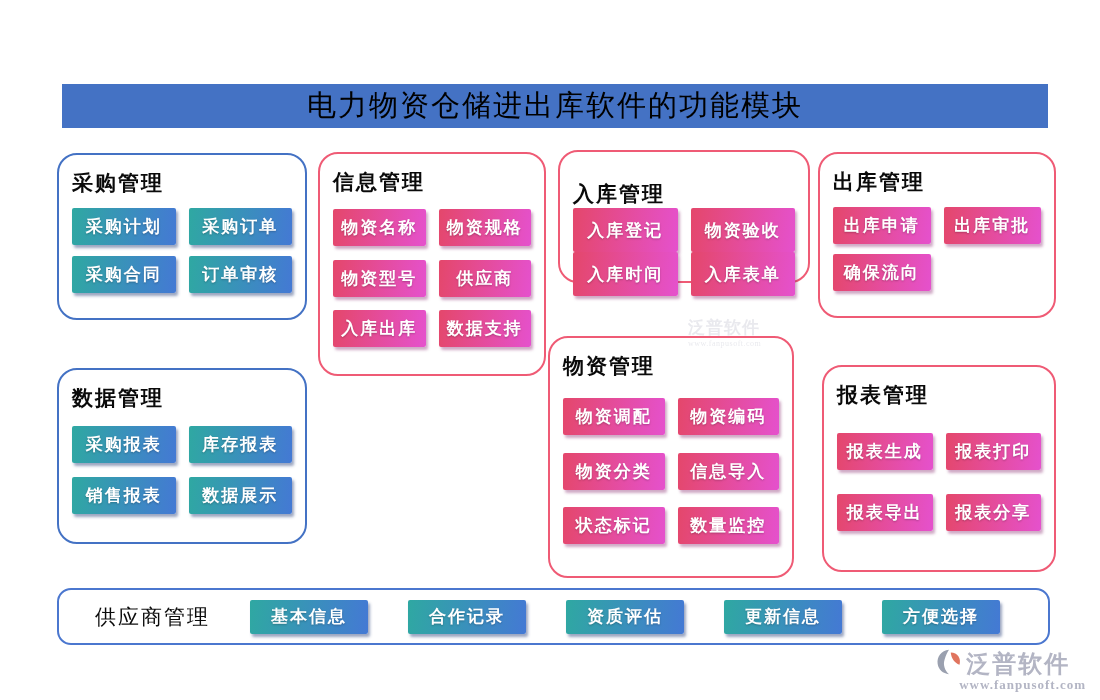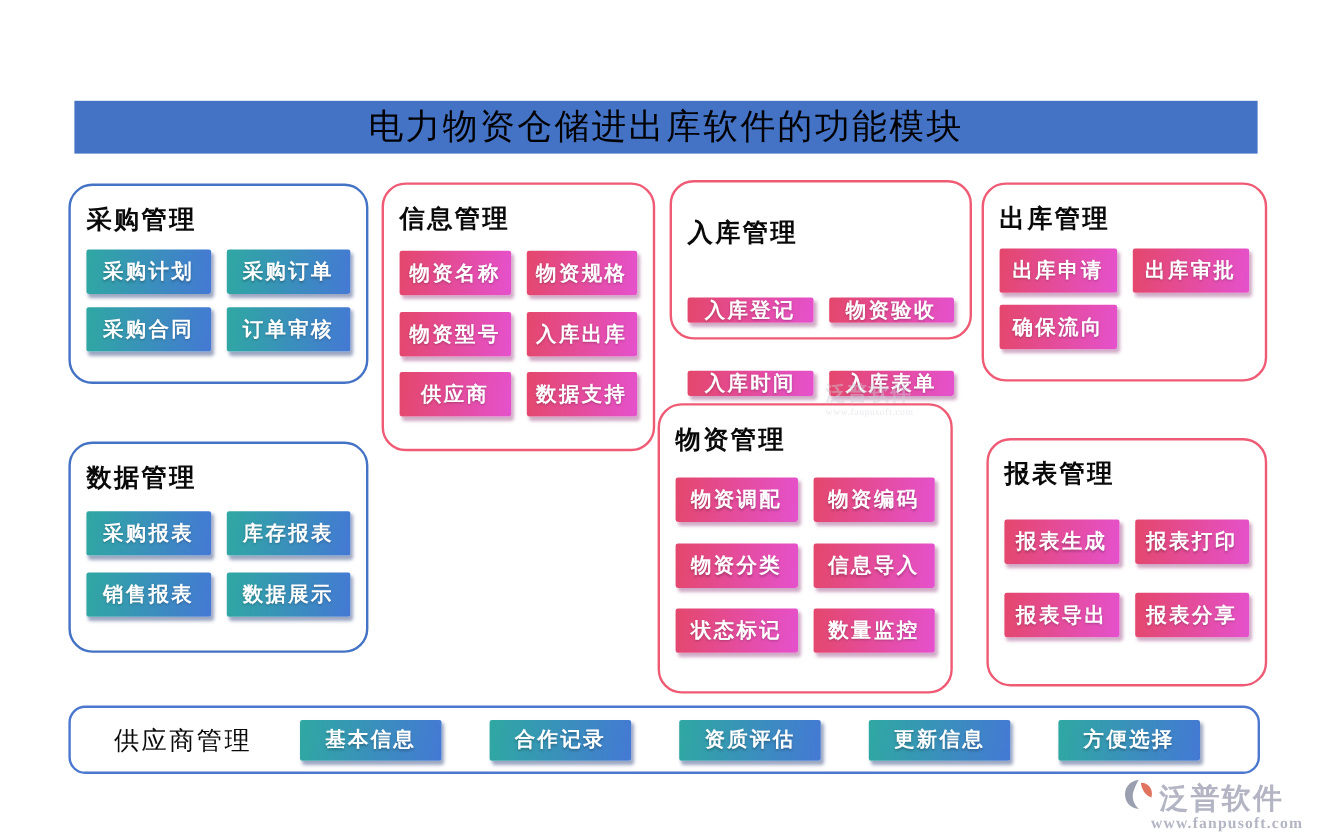--- a/index.html
+++ b/index.html
@@ -24,21 +24,21 @@
   .btn { height:37px; display:flex; align-items:center; justify-content:center;
          color:#fff; font-size:17px; font-weight:700; letter-spacing:2px;
          border-radius:2px; text-shadow:0 1px 2px rgba(0,0,0,0.25); }
   .btn.teal { background:linear-gradient(97deg,#2fa8a2 0%,#4479d4 100%);
               box-shadow:2px 3px 3px rgba(30,55,115,0.45); }
   .btn.pink { background:linear-gradient(97deg,#e4476b 0%,#e551cd 100%);
               box-shadow:2px 3px 3px rgba(135,40,110,0.4); }
 
   
   .c-ruku { padding-top:24px; }
-  .c-ruku .btn { height:21px;margin-top:40px; }
+  .c-ruku .btn { height:44px; }
   .c-baobiao .btn-grid { align-content:flex-start; row-gap:24px; padding-top:24px; }
 
   
   .bar { position:absolute; left:57px; top:588px; width:993px; height:57px;
          border:2px solid #4b77cf; border-radius:14px; background:#fff;
          display:flex; align-items:center; justify-content:space-between;
          padding:0 48px 0 36px; z-index:1; }
   .bar-title { font-size:21px; font-weight:400; color:#0a0a0a; letter-spacing:2px; }
   .bar .btn { width:118px; height:34px; }
 
@@ -74,22 +74,22 @@
       <div class="btn teal">订单审核</div>
     </div>
   </div>
 
   <div class="card pink" style="left:318px; top:152px; width:228px; height:224px;">
     <div class="card-title">信息管理</div>
     <div class="btn-grid">
       <div class="btn pink">物资名称</div>
       <div class="btn pink">物资规格</div>
       <div class="btn pink">物资型号</div>
+      <div class="btn pink">供应商</div>
       <div class="btn pink">入库出库</div>
-      <div class="btn pink">供应商</div>
       <div class="btn pink">数据支持</div>
     </div>
   </div>
 
   <div class="card pink c-ruku" style="left:558px; top:150px; width:252px; height:133px;">
     <div class="card-title">入库管理</div>
     <div class="btn-grid">
       <div class="btn pink">入库登记</div>
       <div class="btn pink">物资验收</div>
       <div class="btn pink">入库时间</div>

